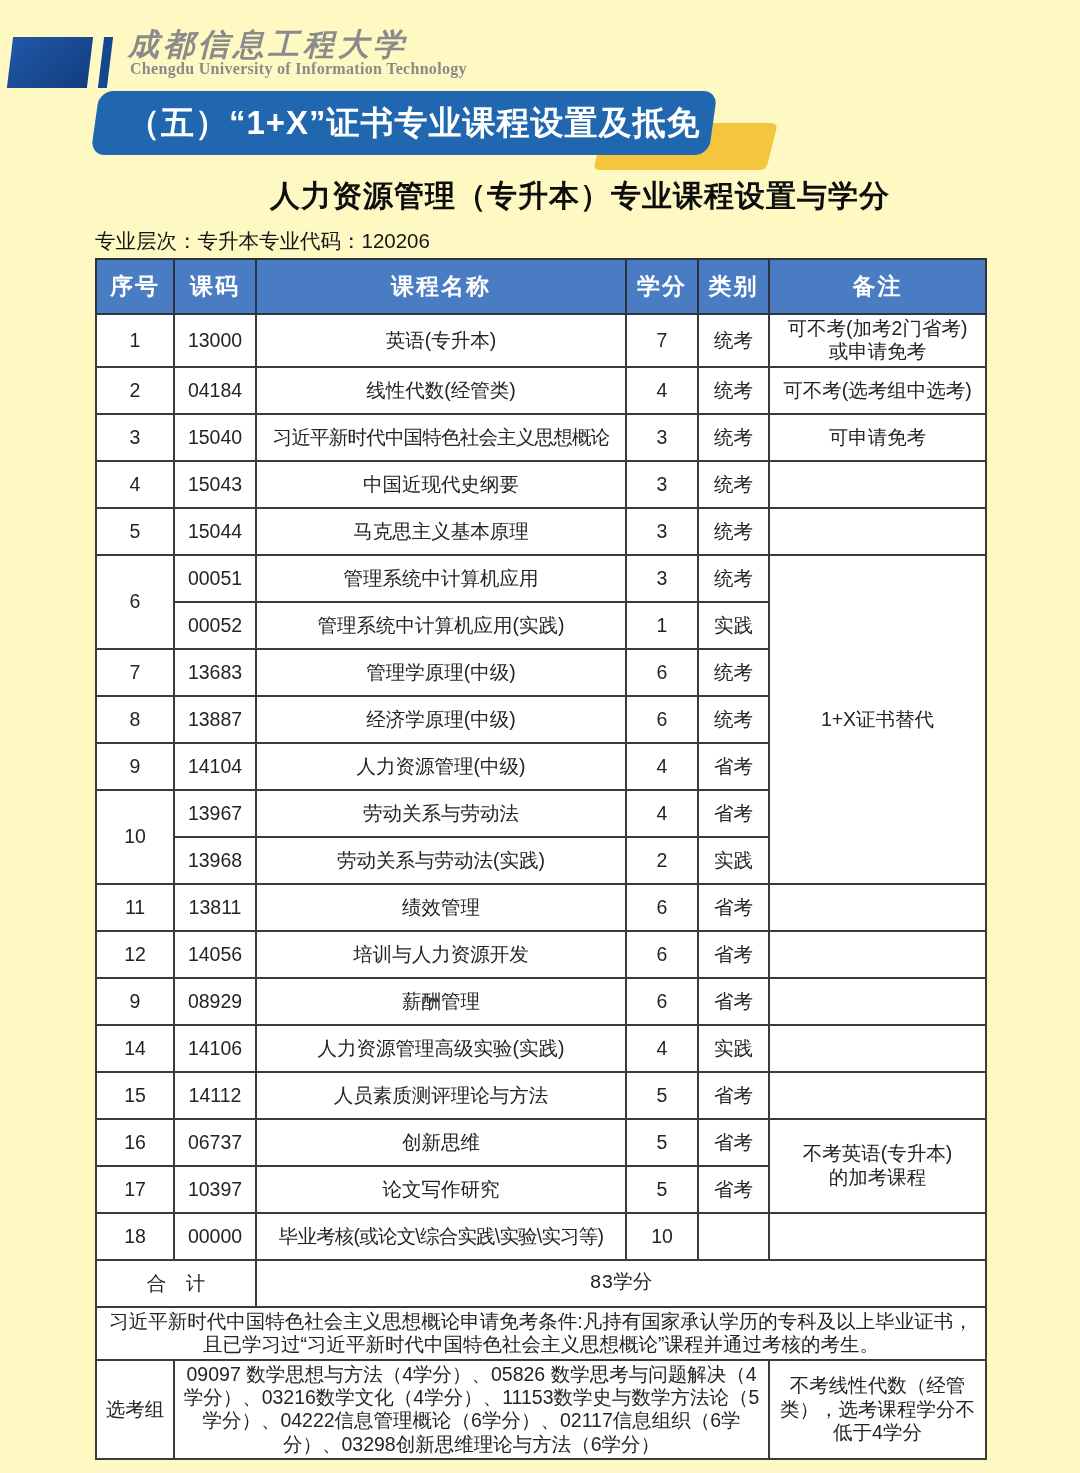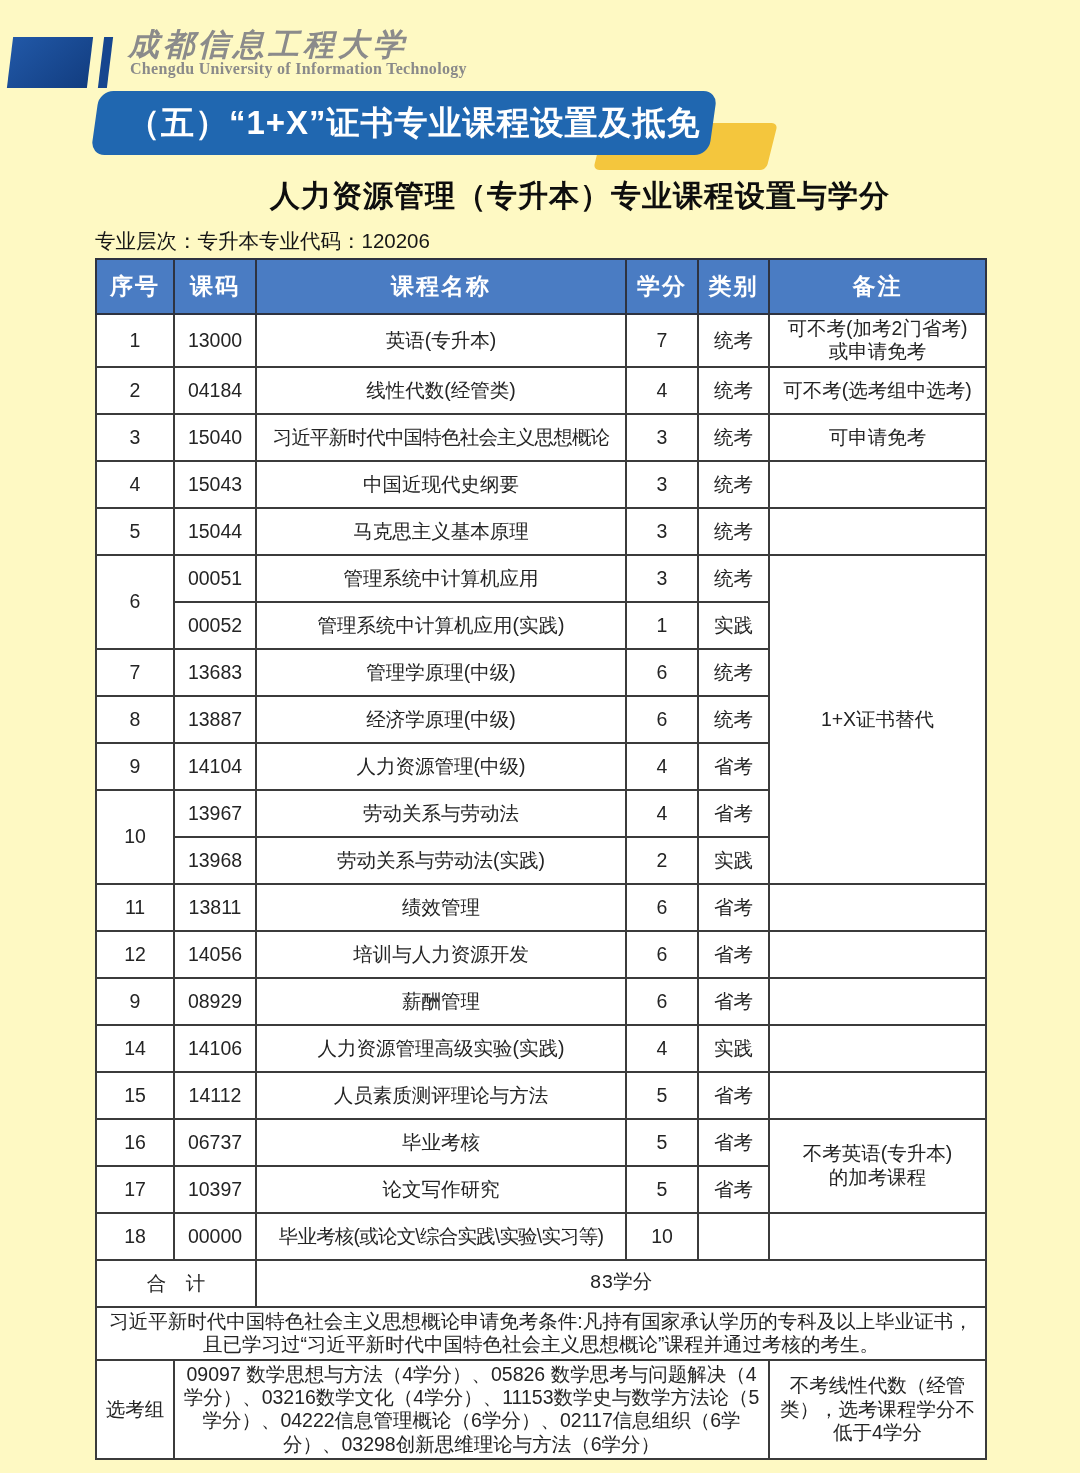--- a/index.html
+++ b/index.html
@@ -221,21 +221,21 @@
           <td>15</td>
           <td>14112</td>
           <td>人员素质测评理论与方法</td>
           <td>5</td>
           <td>省考</td>
           <td></td>
         </tr>
         <tr>
           <td>16</td>
           <td>06737</td>
-          <td>毕业考核</td>
+          <td>创新思维</td>
           <td>5</td>
           <td>省考</td>
           <td rowspan="2">不考英语(专升本)
 的加考课程</td>
         </tr>
         <tr>
           <td>17</td>
           <td>10397</td>
           <td>论文写作研究</td>
           <td>5</td>

